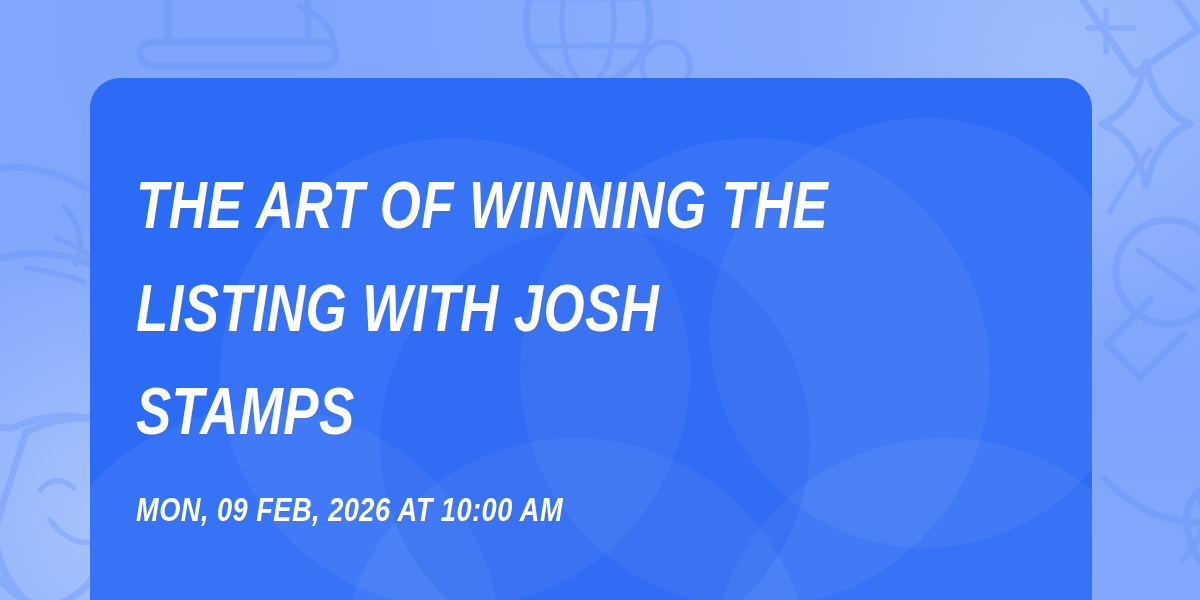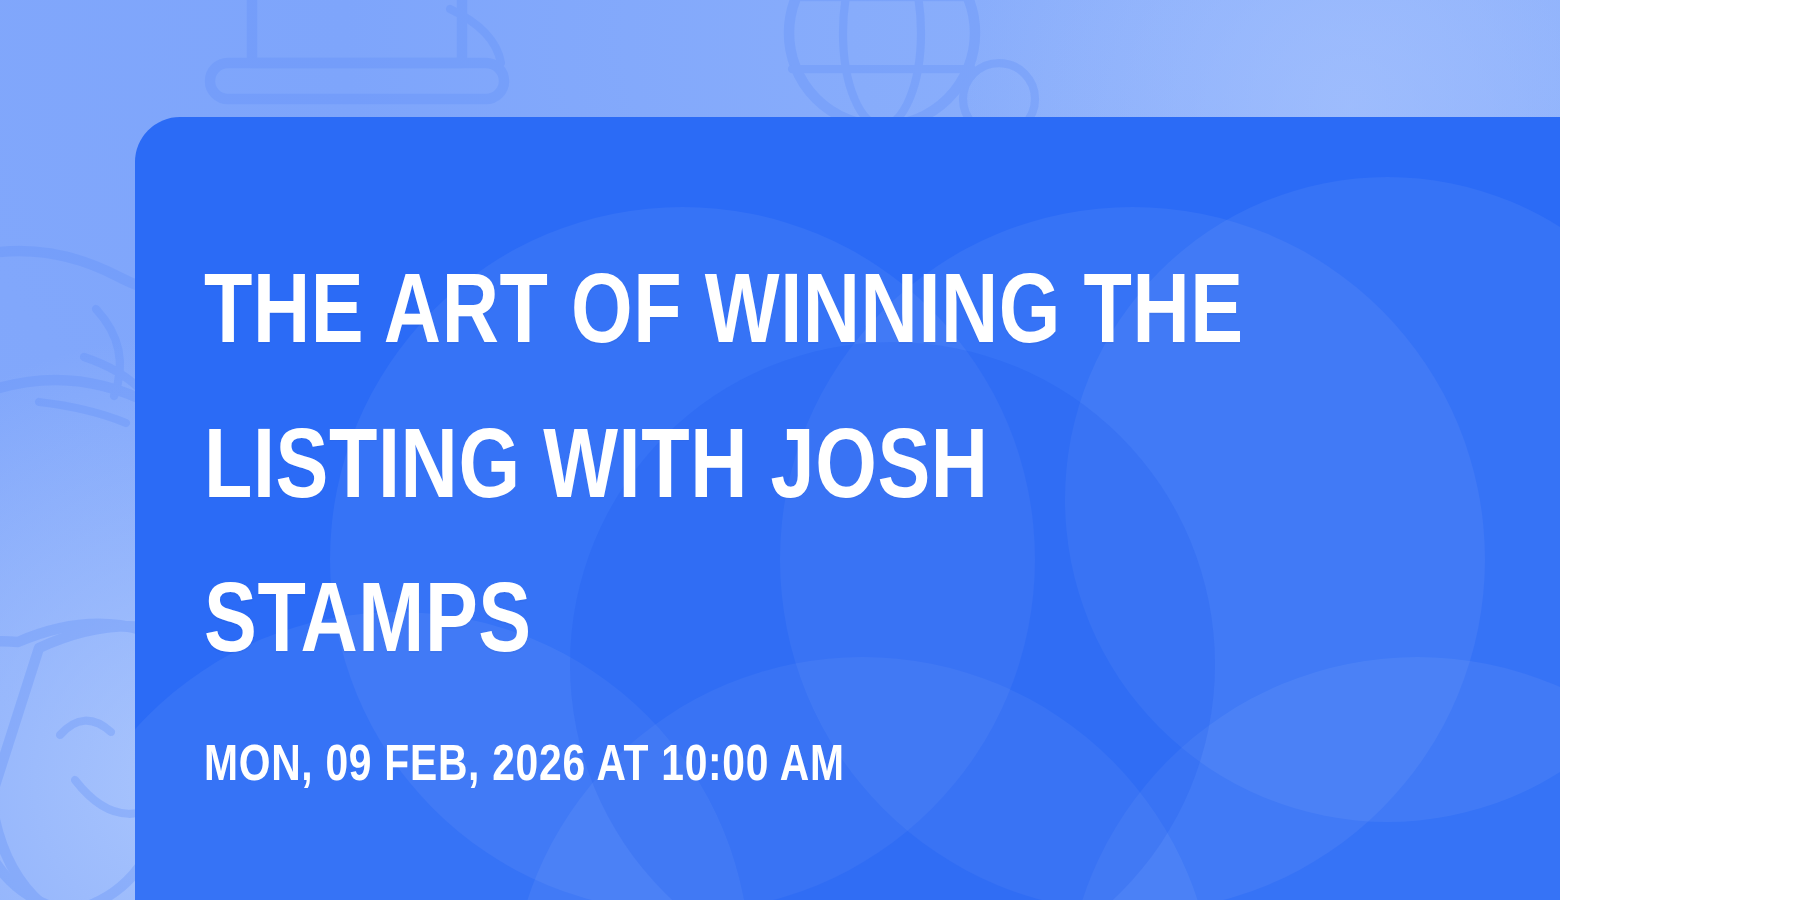--- a/index.html
+++ b/index.html
@@ -2,24 +2,25 @@
 <html><head>
 <meta charset="utf-8">
 <style>
   html, body {
     margin: 0;
     padding: 0;
     background: #ffffff;
   }
   #stage {
     position: relative;
-    width: 1040px;
+    width: 1200px;
     height: 600px;
     overflow: hidden;
     font-family: "Liberation Sans", sans-serif;
+    font-style: italic;
   }
 
   
   .bg {
     position: absolute;
     inset: 0;
     background:
       radial-gradient(120% 110% at 88% 4%, #8fb2fc 0%, #87acfb 28%, #7ea5fb 55%, #84a9fb 100%),
       linear-gradient(160deg, #8bb0fc 0%, #7ba2fb 45%, #9cbcfd 100%);
   }

